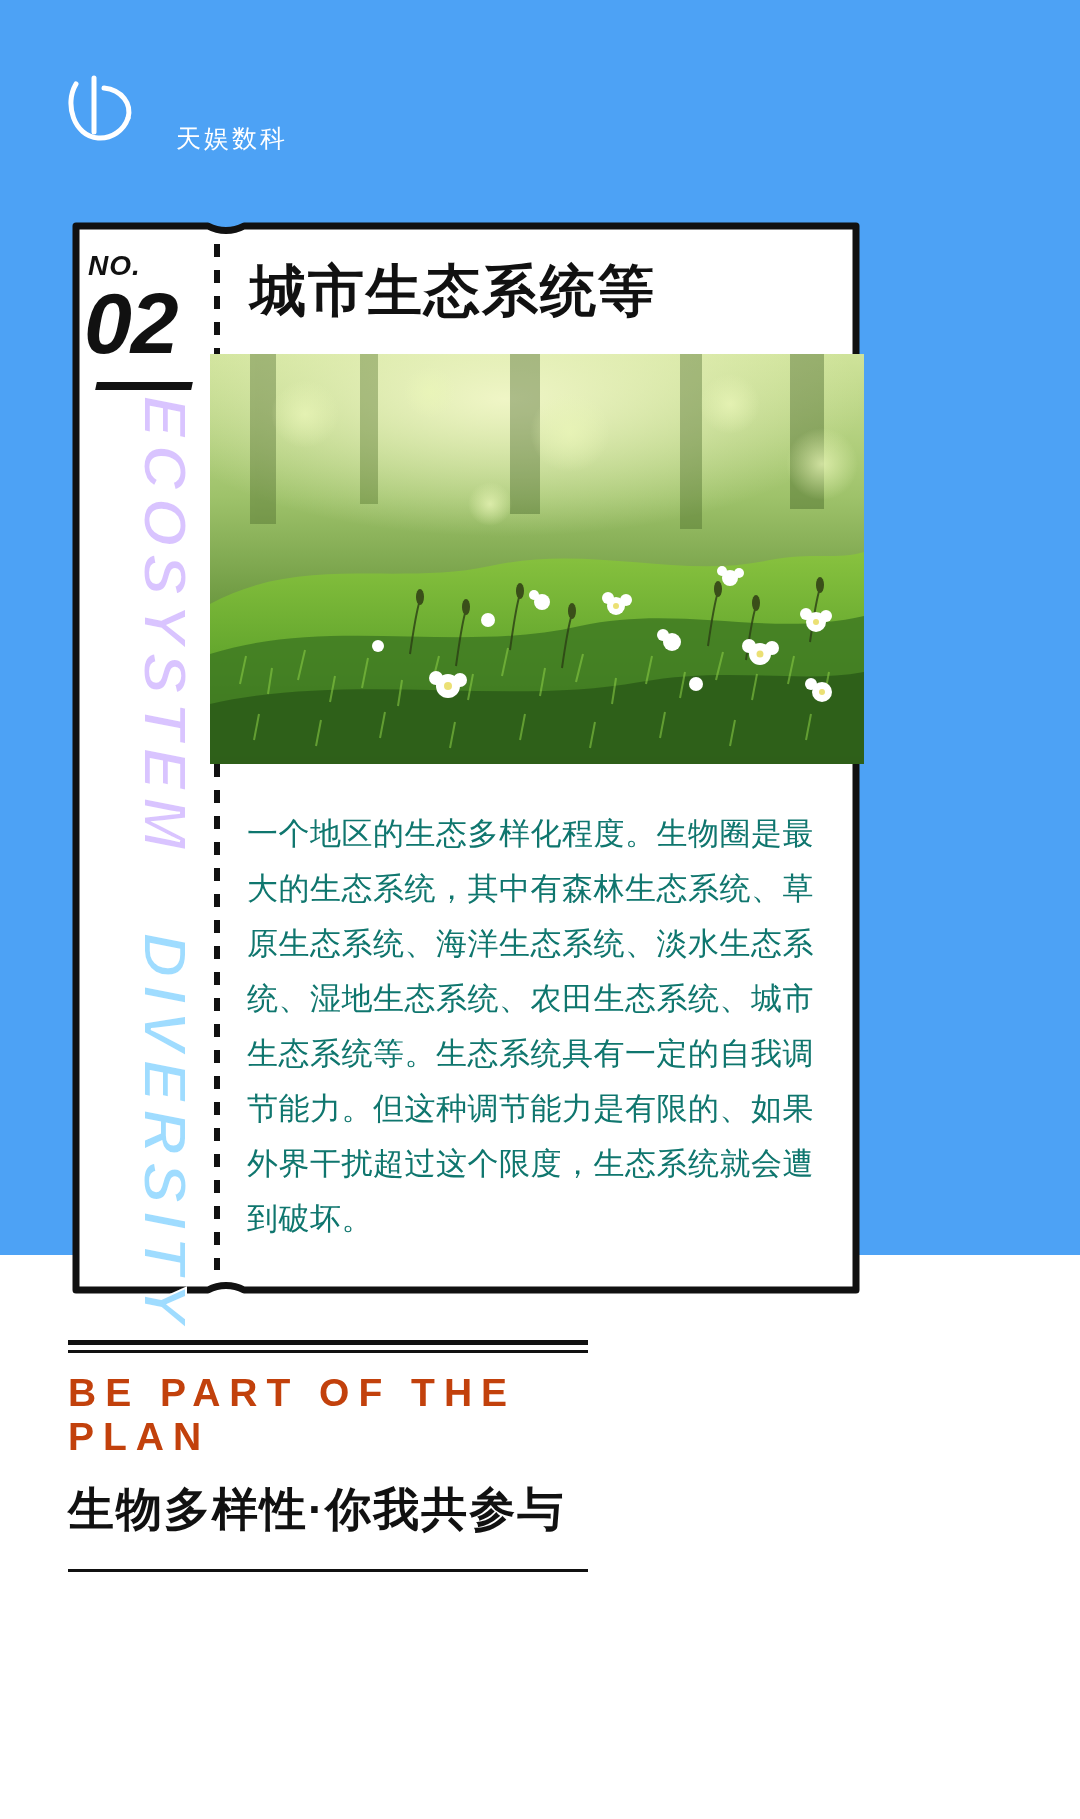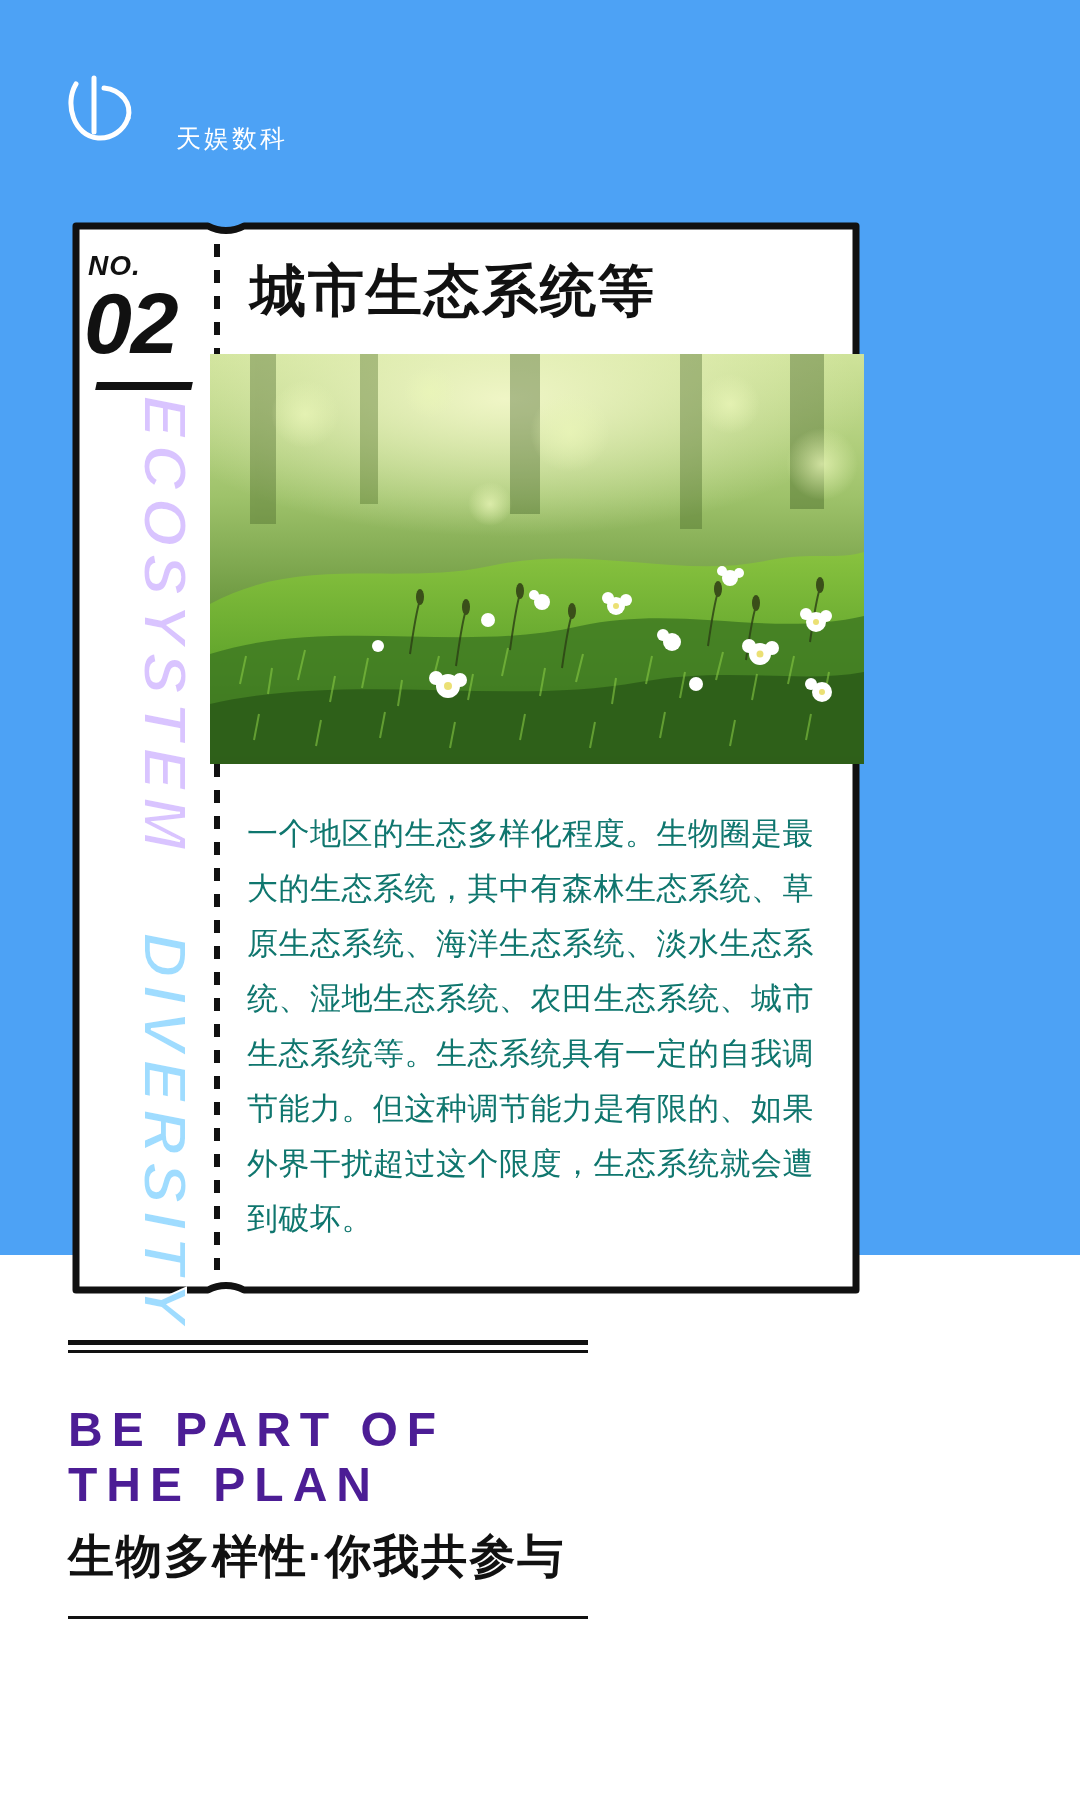--- a/index.html
+++ b/index.html
@@ -188,28 +188,28 @@
     height: 5px;
     background: #111111;
     margin-bottom: 5px;
   }
   .rule-top2 {
     width: 520px;
     height: 3px;
     background: #111111;
   }
   .footer-en {
-    margin-top: 49px;
-    font-size: 48px;
+    margin-top: 18px;
+    font-size: 39px;
     font-weight: 700;
     letter-spacing: 9px;
-    color: #4c1d95;
+    color: #c2410c;
   }
   .footer-cn {
-    margin-top: 14px;
+    margin-top: 20px;
     font-size: 46px;
     font-weight: 700;
     letter-spacing: 2px;
     color: #111111;
   }
   .rule-bottom {
     margin-top: 28px;
     width: 520px;
     height: 3px;
     background: #111111;

